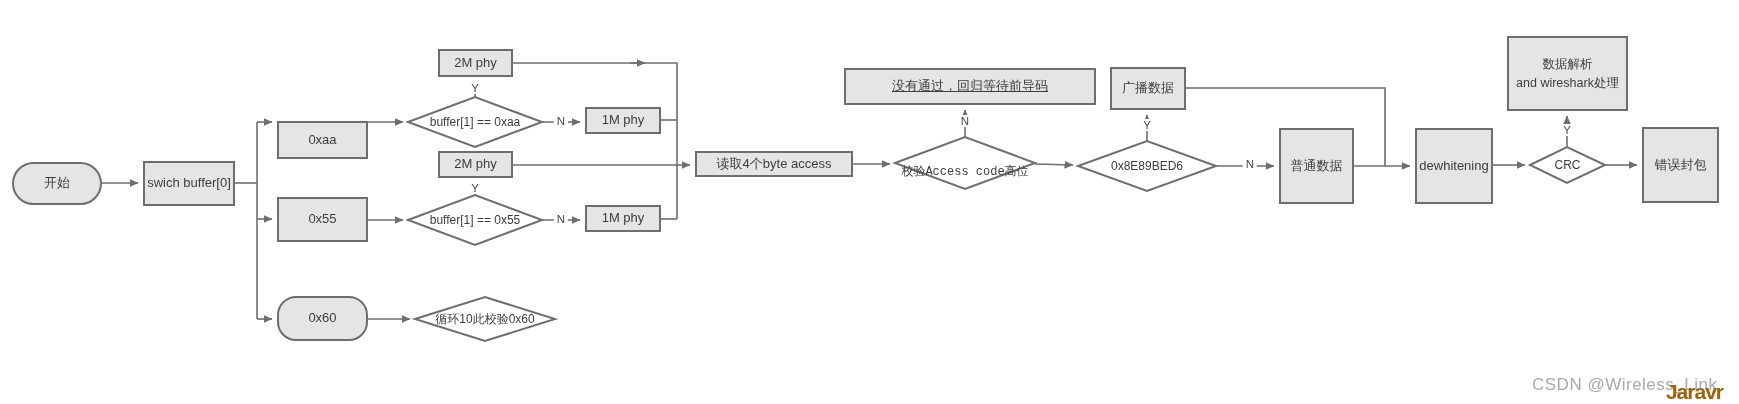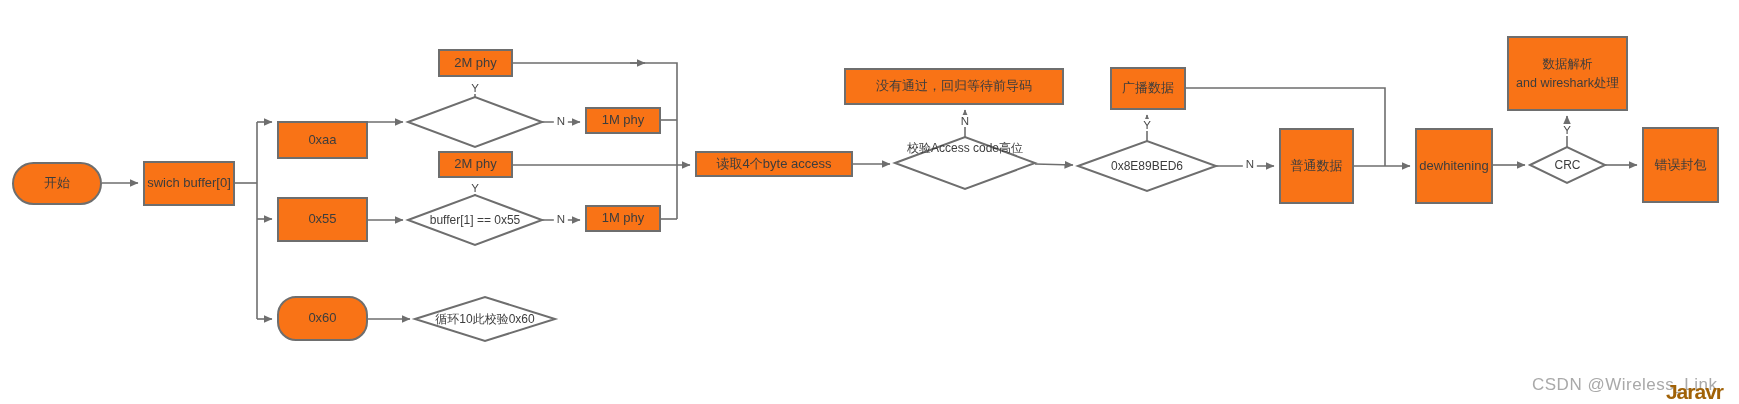--- a/index.html
+++ b/index.html
@@ -4,21 +4,21 @@
 <style>
   html,body { margin:0; padding:0; background:#ffffff; }
   .canvas {
     position:relative; width:1739px; height:404px;
     background:#ffffff; overflow:hidden;
     font-family:"Liberation Sans", sans-serif;
   }
   .canvas svg.wires { position:absolute; left:0; top:0; }
   .node {
     position:absolute; box-sizing:border-box;
-    border:2px solid #6e6e6e; background:#f97316;
+    border:2px solid #6e6e6e; background:#e5e5e5;
     display:flex; align-items:center; justify-content:center;
     font-size:13px; color:#3d3d3d; text-align:center; line-height:1.45;
   }
   .stadium { border-radius:22px; }
   .dlabel {
     position:absolute; box-sizing:border-box;
     display:flex; align-items:center; justify-content:center;
     font-size:12px; color:#3d3d3d; text-align:center; pointer-events:none;
   }
   .elabel {
@@ -117,43 +117,44 @@
   <div class="node" style="left:438px; top:49px; width:75px; height:28px;">2M phy</div>
 
   <div class="node" style="left:438px; top:151px; width:75px; height:27px;">2M phy</div>
 
   <div class="node" style="left:585px; top:107px; width:76px; height:27px;">1M phy</div>
 
   <div class="node" style="left:585px; top:205px; width:76px; height:27px;">1M phy</div>
 
   <div class="node" style="left:695px; top:151px; width:158px; height:26px;">读取4个byte access</div>
 
-  <div class="node" style="left:844px; top:68px; width:220px; height:37px;">没有通过，回归等待前导码</div>
+  <div class="node" style="left:844px; top:68px; width:252px; height:37px;text-decoration:underline;">没有通过，回归等待前导码</div>
 
   <div class="node" style="left:1279px; top:128px; width:75px; height:76px;">普通数据</div>
 
   <div class="node" style="left:1110px; top:67px; width:76px; height:43px;">广播数据</div>
 
   <div class="node" style="left:1415px; top:128px; width:78px; height:76px;">dewhitening</div>
 
   <div class="node multiline" style="left:1507px; top:36px; width:121px; height:75px; font-size:12.5px;text-align:center;">
     <div>
       <span>数据解析</span>
       <span>and wireshark处理</span>
     </div>
   </div>
 
   <div class="node" style="left:1642px; top:127px; width:77px; height:76px;">错误封包</div>
 
+  <div class="dlabel" style="left:408px; top:97px; width:134px; height:50px;">buffer[1] == 0xaa</div>
 
   <div class="dlabel" style="left:408px; top:195px; width:134px; height:50px;">buffer[1] == 0x55</div>
 
   <div class="dlabel" style="left:415px; top:297px; width:140px; height:44px;">循环10此校验0x60</div>
 
-  <div class="dlabel" style="left:895px; top:122px; width:140px; height:52px;">校验Access code高位</div>
+  <div class="dlabel" style="left:895px; top:145px; width:140px; height:52px;font-family:Liberation Mono, monospace;">校验Access code高位</div>
 
   <div class="dlabel" style="left:1078px; top:141px; width:138px; height:50px;">0x8E89BED6</div>
 
   <div class="dlabel" style="left:1530px; top:147px; width:75px; height:36px;">CRC</div>
 
   <span class="elabel" style="left:475px; top:88px;">Y</span>
   <span class="elabel" style="left:561px; top:121px;">N</span>
   <span class="elabel" style="left:475px; top:188px;">Y</span>
   <span class="elabel" style="left:561px; top:219px;">N</span>
   <span class="elabel" style="left:965px; top:121px;">N</span>

